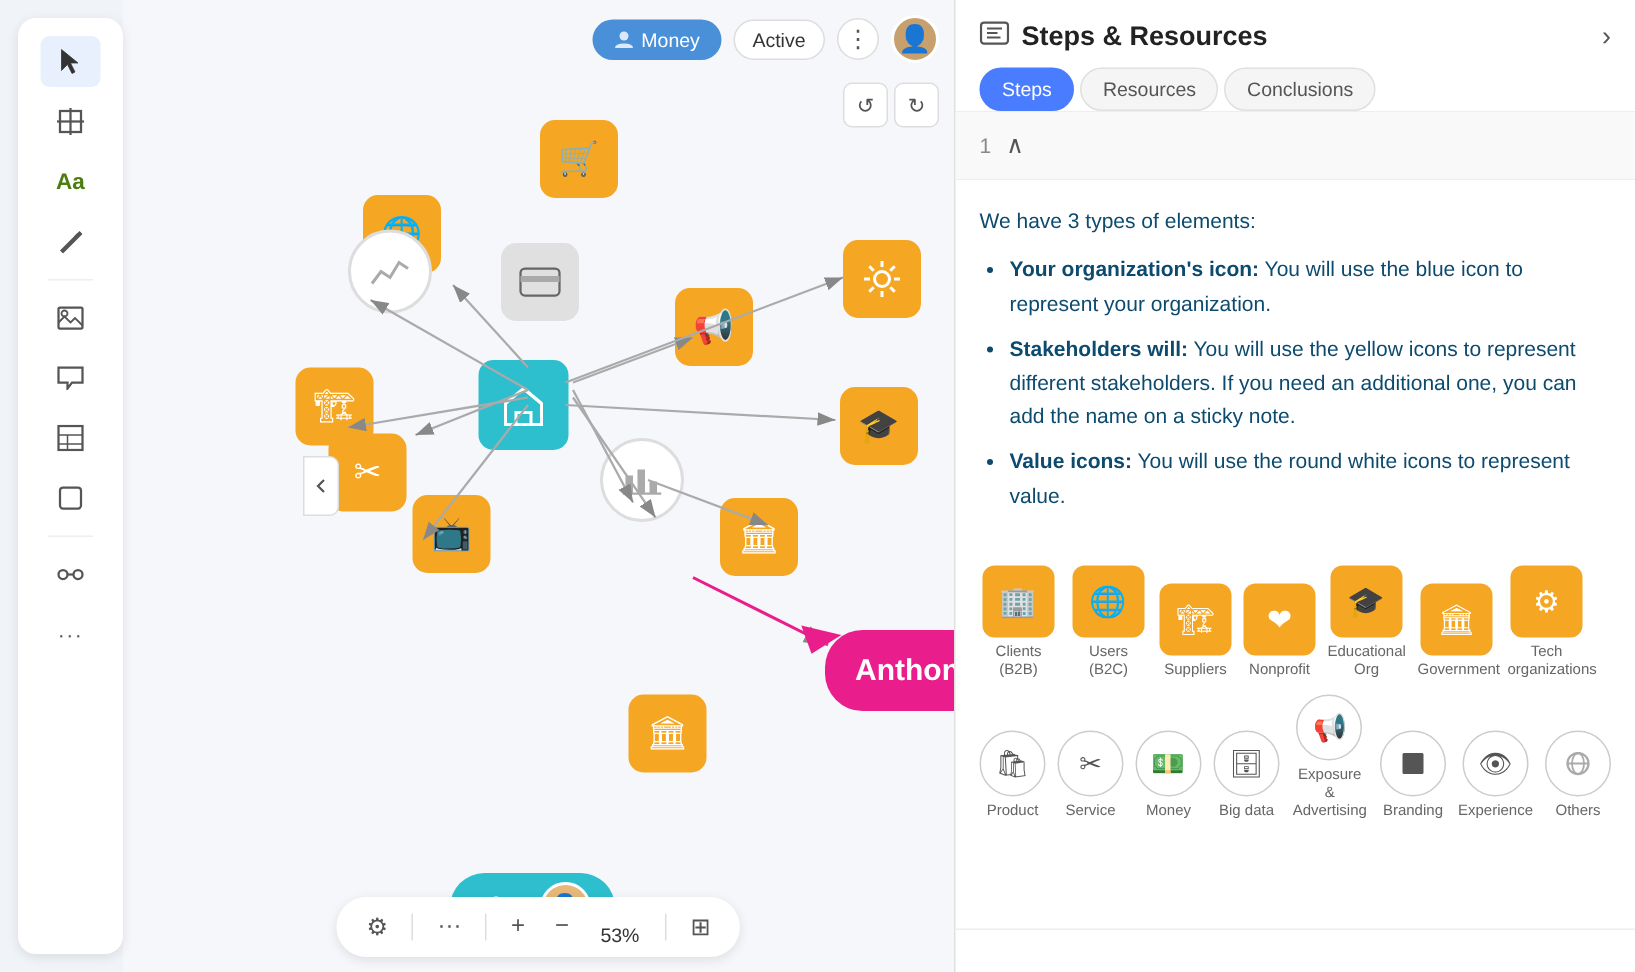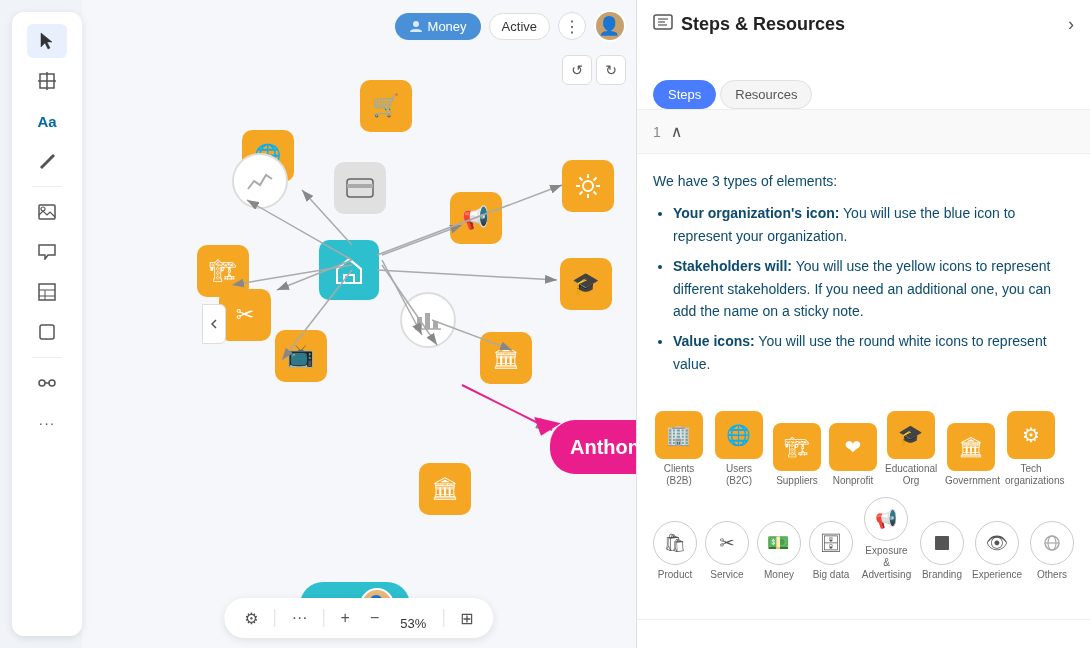--- a/index.html
+++ b/index.html
@@ -311,21 +311,20 @@
       gap: 4px;
       padding-bottom: 0;
     }
     .panel-tab {
       padding: 6px 14px;
       border-radius: 20px;
       font-size: 13px;
       cursor: pointer;
       border: 1px solid transparent;
       color: #555;
-      margin-top: 35px;
     }
     .panel-tab.active {
       background: #4a7cff;
       color: white;
       border-color: #4a7cff;
     }
     .panel-tab:not(.active) {
       background: #f5f5f5;
       border-color: #e0e0e0;
     }
@@ -447,21 +446,21 @@
           <path d="M2 2 L2 16 L6 12 L9 18 L11 17 L8 11 L13 11 Z" fill="#333" stroke="#333" stroke-width="0.5"></path>
         </svg>
     </div>
     <div class="toolbar-item">
       <svg width="18" height="18" viewBox="0 0 18 18">
           <rect x="2" y="2" width="14" height="14" fill="none" stroke="#555" stroke-width="1.5"></rect>
           <line x1="0" y1="9" x2="18" y2="9" stroke="#555" stroke-width="1.5"></line>
           <line x1="9" y1="0" x2="9" y2="18" stroke="#555" stroke-width="1.5"></line>
         </svg>
     </div>
-    <div class="toolbar-item" style="font-size:15px;font-weight:600;color:#0369a1;">Aa</div>
+    <div class="toolbar-item" style="font-size:15px;font-weight:600;color:#4d7c0f;">Aa</div>
     <div class="toolbar-item">
       <svg width="16" height="16" viewBox="0 0 16 16">
           <path d="M2 14 L5 11 L11 5 L13 3 L14 2 L15 3 L14 4 L12 6 L6 12 L3 15 Z" fill="none" stroke="#555" stroke-width="1.5"></path>
           <line x1="11" y1="5" x2="13" y2="3" stroke="#555" stroke-width="1.5"></line>
         </svg>
     </div>
     <div class="toolbar-divider"></div>
     <div class="toolbar-item">
       <svg width="18" height="16" viewBox="0 0 18 16">
           <rect x="1" y="1" width="16" height="14" fill="none" stroke="#555" stroke-width="1.5" rx="1"></rect>
@@ -674,20 +673,21 @@
               <line x1="5" y1="8" x2="12" y2="8" stroke="#555" stroke-width="1.2"></line>
               <line x1="5" y1="11" x2="14" y2="11" stroke="#555" stroke-width="1.2"></line>
             </svg>
         </span>
         <h2>Steps &amp; Resources</h2>
         <span class="panel-expand">›</span>
       </div>
       <div class="panel-tabs">
         <div class="panel-tab active">Steps</div>
         <div class="panel-tab">Resources</div>
+        <div class="panel-tab">Conclusions</div>
       </div>
     </div>
 
     <div class="step-section">
       <div class="step-header">
         <span class="step-number">1</span>
         <span class="step-chevron">∧</span>
       </div>
     </div>
 

